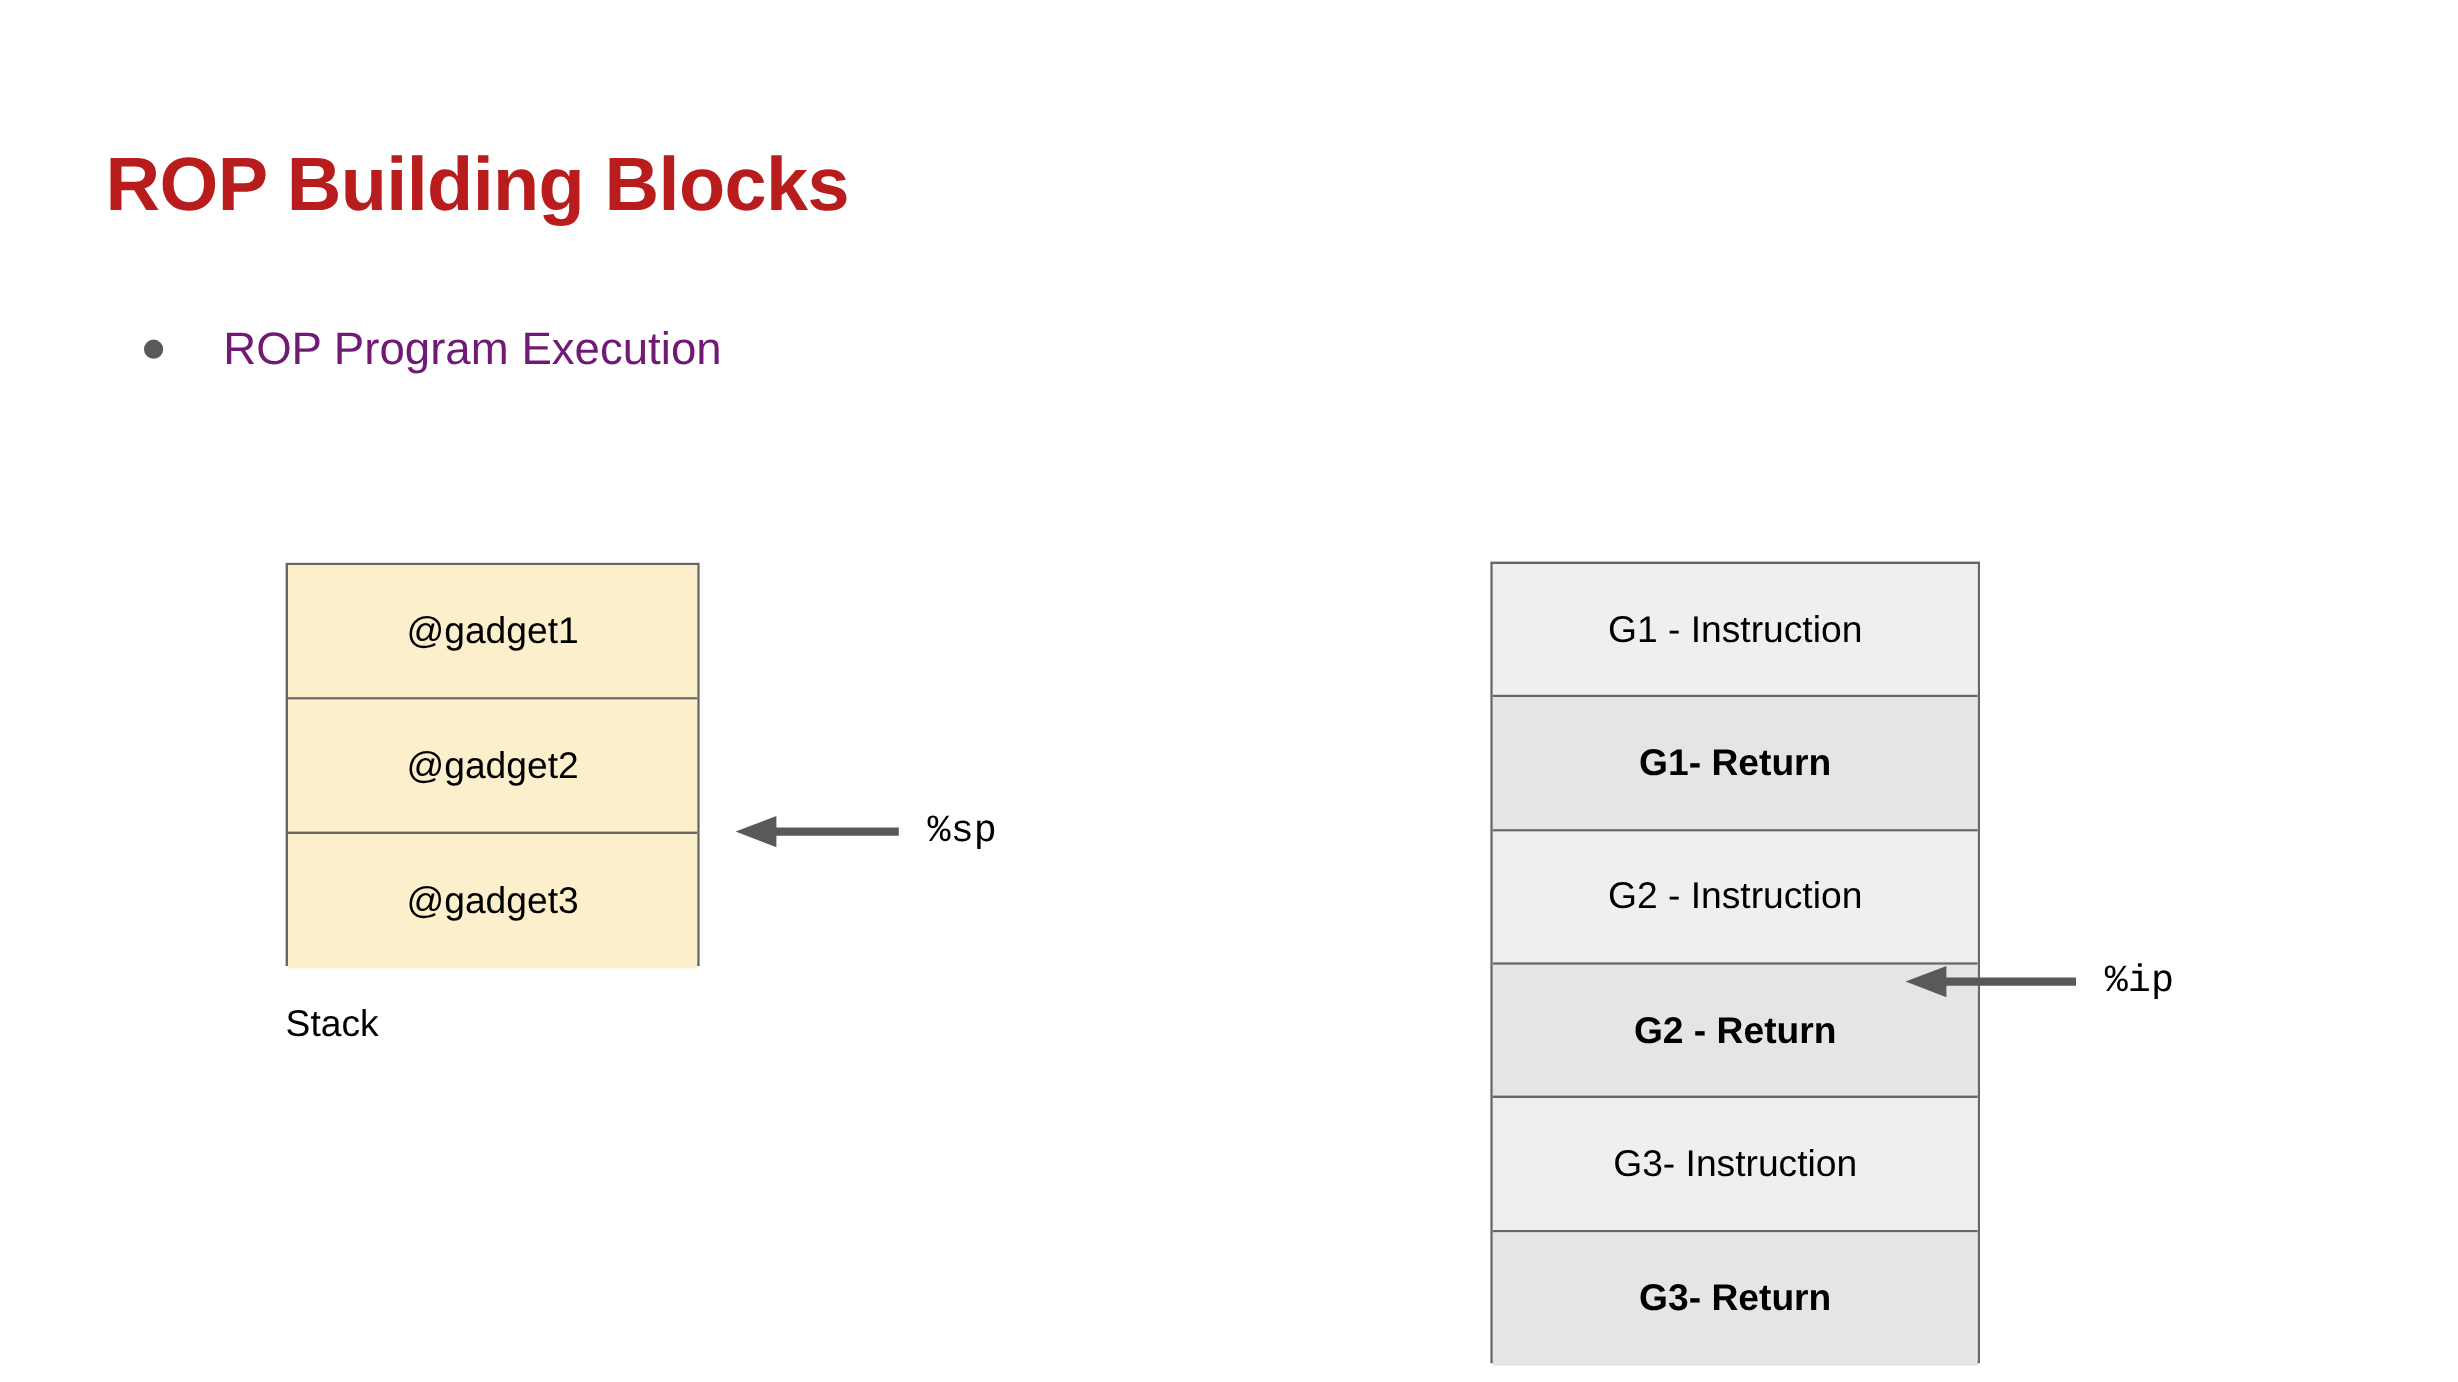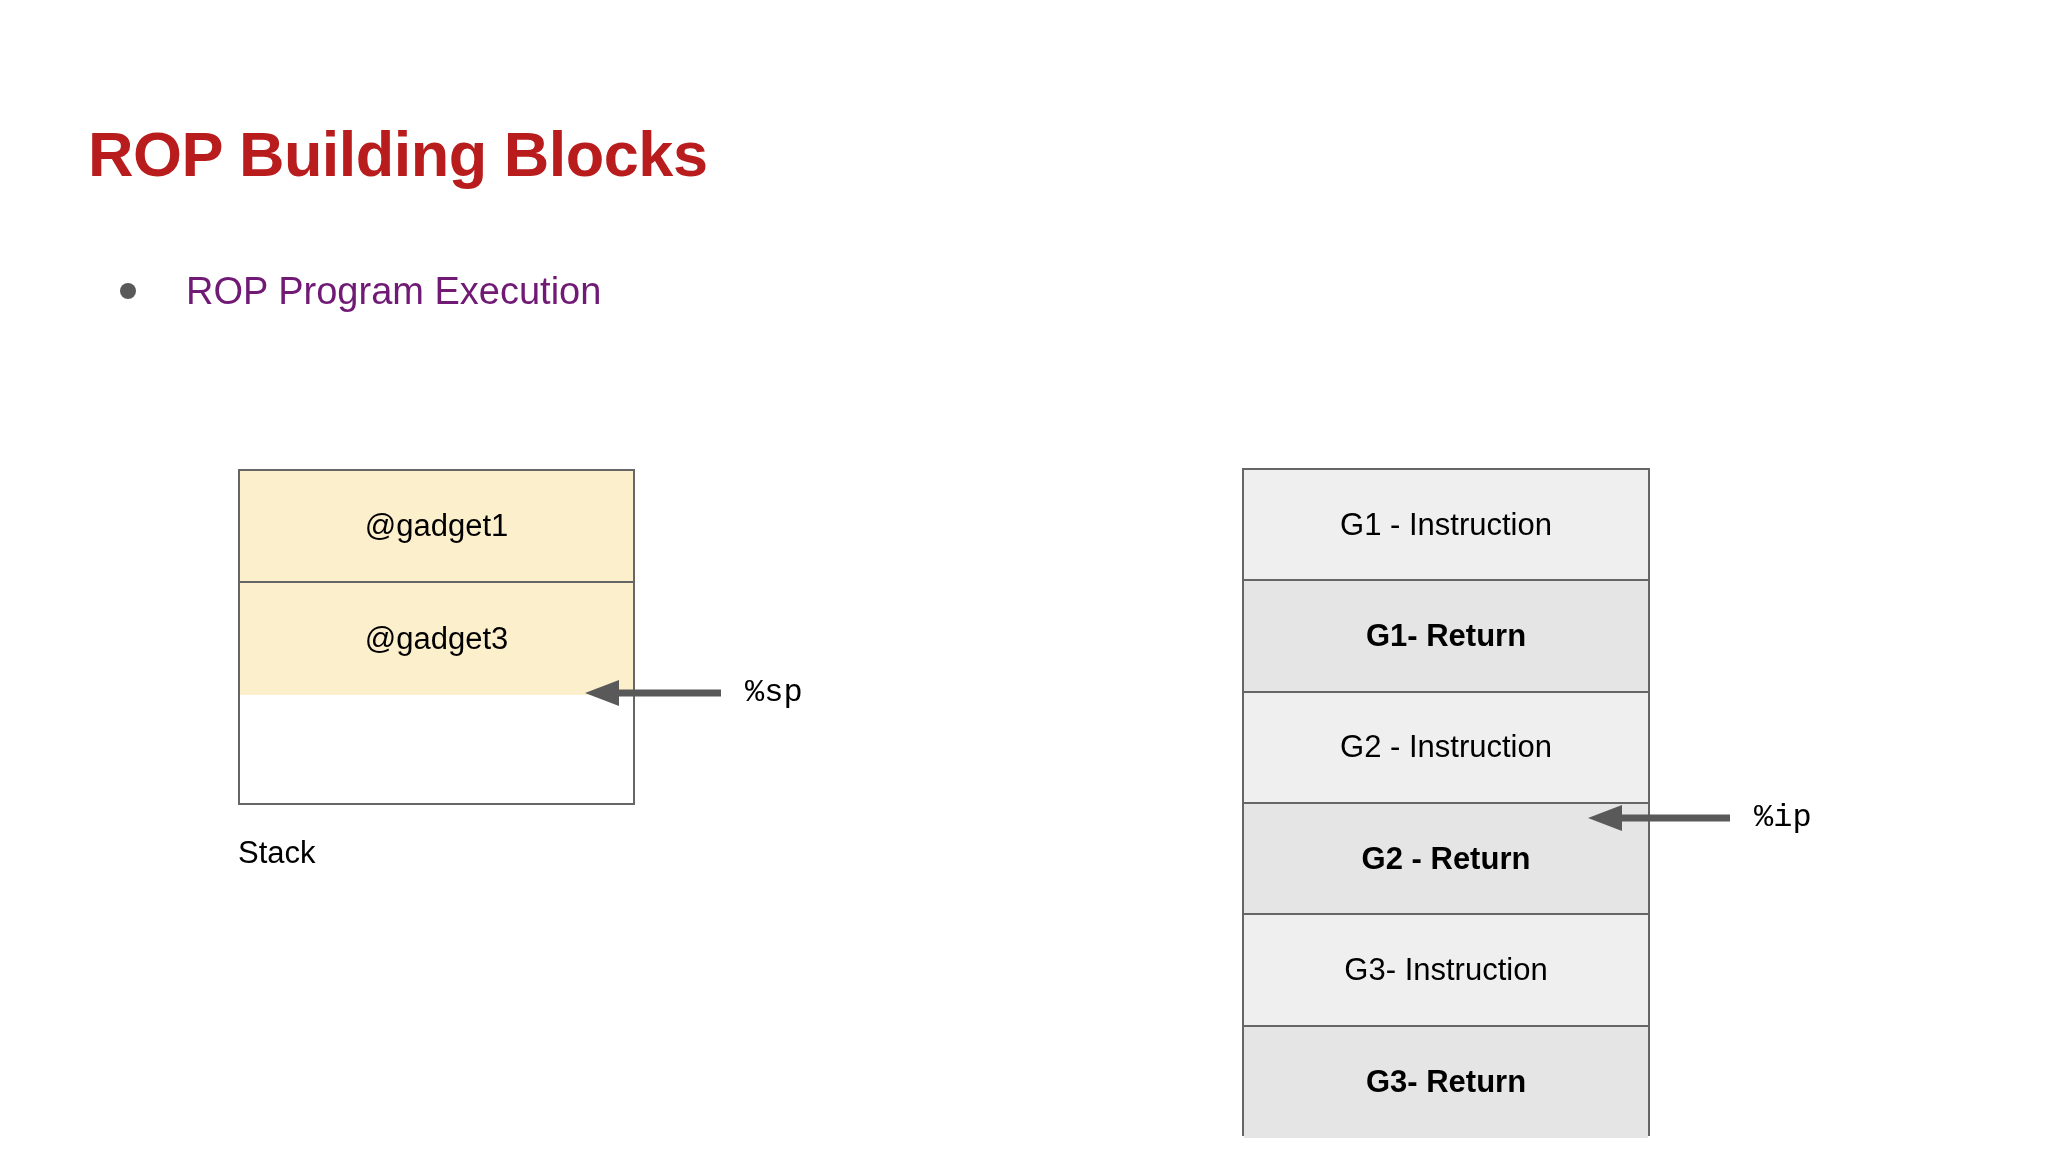--- a/index.html
+++ b/index.html
@@ -76,21 +76,21 @@
     white-space: nowrap;
   }
   .stack-cell:last-child {
     border-bottom: none;
   }
 
   
   #stack-diagram {
     left: 238px;
     top: 469px;
-    width: 397px;
+    width: 345px;
     height: 336px;
   }
   #stack-diagram .stack-cell {
     height: 112px;
     background: #FCEFCB;
   }
 
   
   #gadget-diagram {
     left: 1242px;
@@ -127,40 +127,43 @@
   }
   .pointer-label {
     font-family: "Liberation Mono", "DejaVu Sans Mono", monospace;
     font-size: 32px;
     color: #000000;
     white-space: nowrap;
     margin-left: 22px;
     line-height: 1;
   }
 
-  #sp-pointer { left: 583px; top: 676px; }
+  #sp-pointer { left: 611px; top: 676px; }
   #ip-pointer { left: 1586px; top: 801px; }
 </style>
 </head>
 <body>
 
 <div id="slide-title">ROP Building Blocks</div>
 
 <ul id="bullet-list">
   <li class="bullet-row">
     <span class="bullet-dot"></span>
     <span class="bullet-text">ROP Program Execution</span>
   </li>
 </ul>
 
 <div class="stack-diagram" id="stack-diagram">
   <div class="stack-cell">
     <span>@gadget1</span>
   </div>
   <div class="stack-cell">
+    <span>@gadget2</span>
+  </div>
+  <div class="stack-cell">
     <span>@gadget3</span>
   </div>
 </div>
 
 <div id="stack-caption">Stack</div>
 
 <div class="pointer-annotation" id="sp-pointer">
   <svg class="pointer-arrow" width="140" height="34" viewBox="0 0 140 34">
     <line x1="138" y1="17" x2="34" y2="17" stroke="#595959" stroke-width="7"></line>
     <polygon points="2,17 36,4 36,30" fill="#595959"></polygon>

